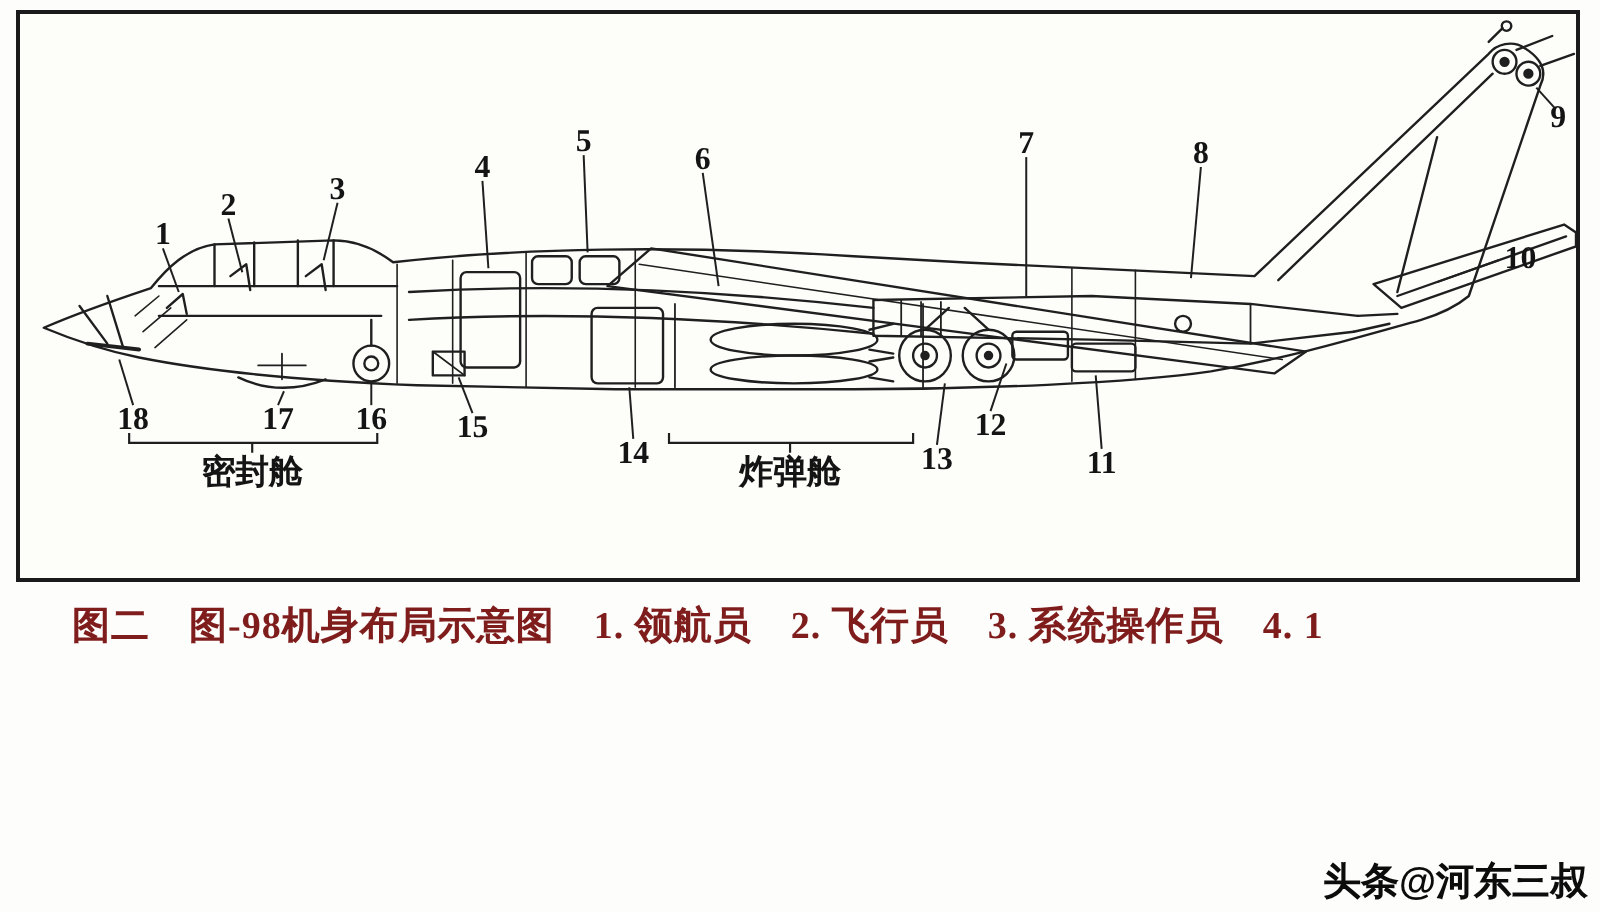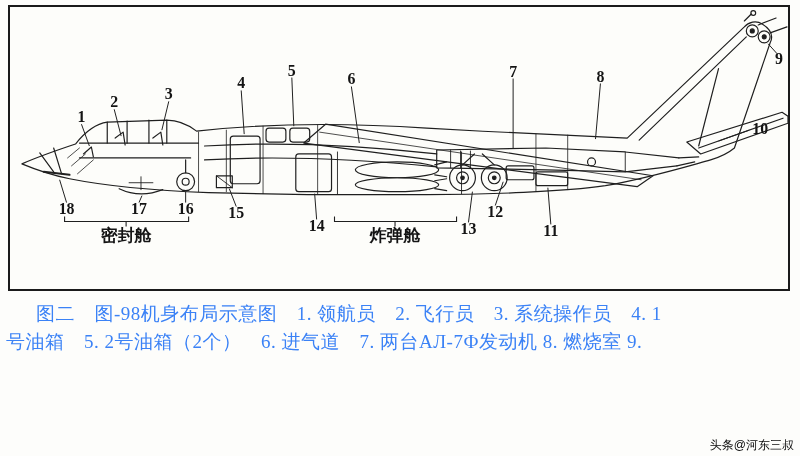--- a/index.html
+++ b/index.html
@@ -18,29 +18,29 @@
   .callout{
     font-family:"Liberation Serif","DejaVu Serif",serif;
     font-size:16px;font-weight:600;fill:#141414;text-anchor:middle;
   }
   .region-label{
     font-family:"Liberation Serif","DejaVu Serif",serif;
     font-size:17px;font-weight:600;fill:#141414;text-anchor:middle;
   }
   .caption{
     position:absolute;left:6px;top:300px;width:790px;
-    font-size:19px;line-height:28px;font-weight:400;
-    letter-spacing:0.5px;color:#3b82f6;
+    font-size:19px;line-height:28px;font-weight:700;
+    letter-spacing:0.5px;color:#7f1d1d;
   }
   .caption-line{white-space:pre-wrap;}
   .caption-line:first-child{text-indent:30px;}
   .watermark{
     position:absolute;right:6px;bottom:2px;
     font-family:"Liberation Sans","DejaVu Sans",sans-serif;
-    font-size:12px;font-weight:400;color:#0c0c0c;
+    font-size:19px;font-weight:700;color:#0c0c0c;
   }
 </style>
 </head>
 <body>
 
 <div class="page">
 
   <div class="diagram-box">
     <svg viewBox="0 0 784 284">
 
@@ -171,18 +171,17 @@
         <path d="M55,211 L55,216 L180,216 L180,211 M117,216 L117,221"></path>
         <path d="M327,211 L327,216 L450,216 L450,211 M388,216 L388,221"></path>
       </g>
       <text class="region-label" x="117" y="236">密封舱</text>
       <text class="region-label" x="388" y="236">炸弹舱</text>
     </svg>
   </div>
 
   <div class="caption">
     <div class="caption-line">图二　图-98机身布局示意图　1. 领航员　2. 飞行员　3. 系统操作员　4. 1</div>
-    <div class="caption-line">号油箱　5. 2号油箱（2个）　6. 进气道　7. 两台АЛ-7Ф发动机 8. 燃烧室 9.</div>
   </div>
 
   <div class="watermark">头条@河东三叔</div>
 
 </div>
 
 </body></html>

